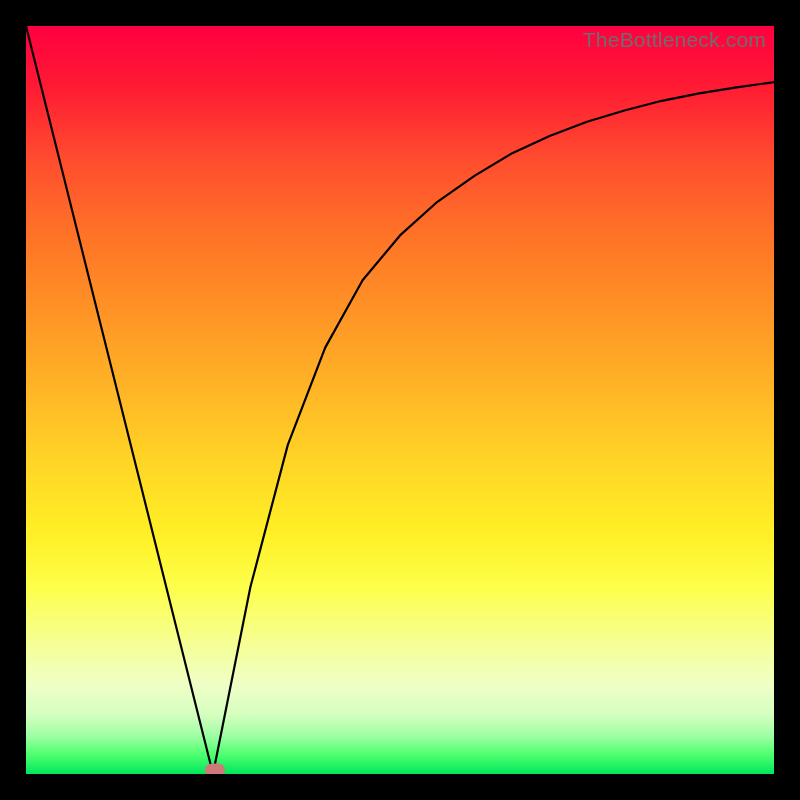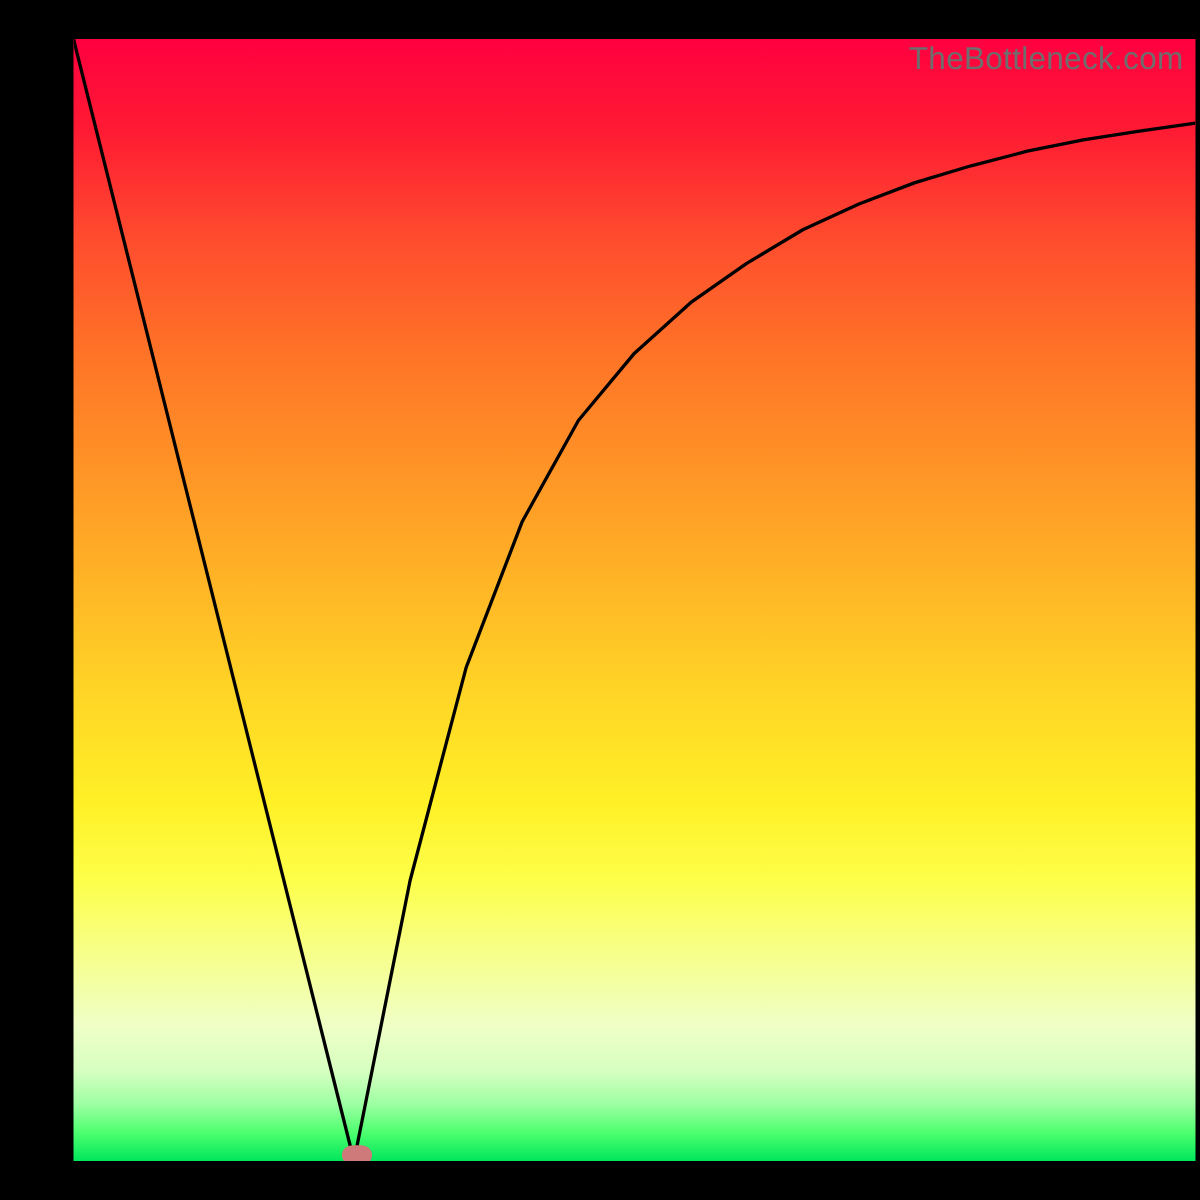--- a/index.html
+++ b/index.html
@@ -27,21 +27,20 @@
       #fff026 68%,
       #fdff4a 75%,
       #f6ff8f 82%,
       #efffc6 88%,
       #d6ffc0 92%,
       #9cffa2 95%,
       #4cff6e 97.5%,
       #00e65c 100%
     );
     overflow: hidden;
-    margin-left: 23px;
   }
   .watermark {
     position: absolute;
     top: 2px;
     right: 8px;
     font-family: Arial, Helvetica, sans-serif;
     font-size: 21px;
     letter-spacing: 0.2px;
     color: #6e6e6e;
     font-weight: 500;

